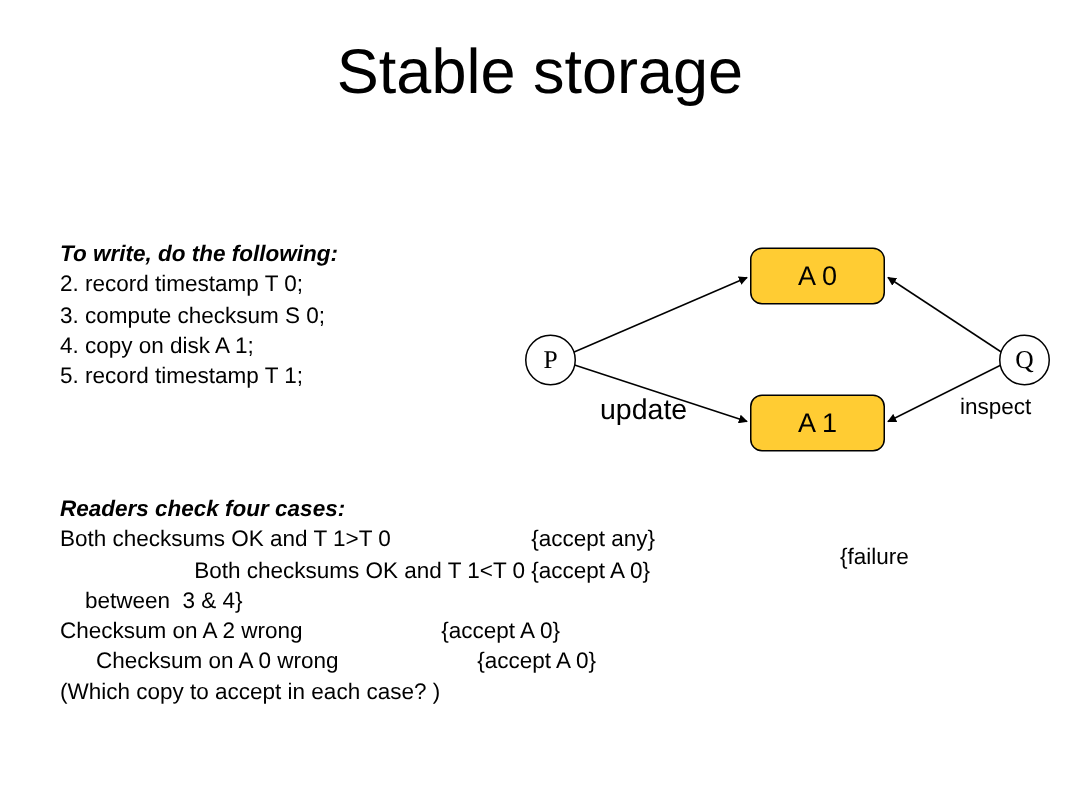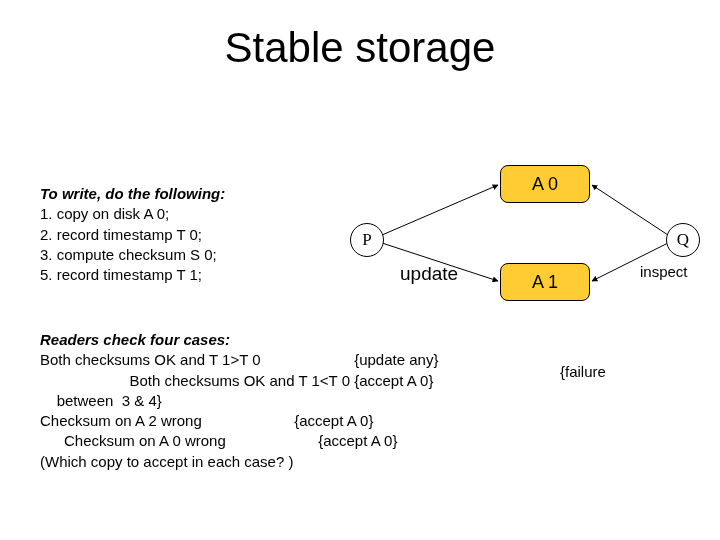--- a/index.html
+++ b/index.html
@@ -16,21 +16,20 @@
     font-size: 42px;
     text-align: center;
     margin-top: 24px;
   }
   .write-block {
     position: absolute;
     top: 160px;
     left: 40px;
     font-size: 15px;
     line-height: 1.35;
-    margin-top: 24px;
   }
   .write-block .hdr {
     font-weight: bold;
     font-style: italic;
   }
   .readers-block {
     position: absolute;
     top: 330px;
     left: 40px;
     font-size: 15px;
@@ -96,23 +95,23 @@
   svg.lines { position: absolute; top: 0; left: 0; }
   .nowrap { white-space: nowrap; }
 </style>
 </head>
 <body>
 
 <div class="title">Stable storage</div>
 
 <div class="write-block">
   <div class="hdr nowrap">To write, do the following:</div>
-  <div class="nowrap">1. copy on disk A 0;</div>
   <div class="nowrap">2.  record timestamp T 0;</div>
   <div class="nowrap">3.          compute checksum S 0;</div>
+  <div class="nowrap">4. copy on disk A 1;</div>
   <div class="nowrap">5.  record timestamp T 1;</div>
 </div>
 
 <div class="diag">
   <svg class="lines" width="350" height="160">
     <defs>
       <marker id="ah" viewBox="0 0 10 10" refX="9" refY="5" markerWidth="6" markerHeight="6" orient="auto">
         <path d="M0,0 L10,5 L0,10 z" fill="#000"></path>
       </marker>
     </defs>
@@ -126,21 +125,21 @@
   <div class="box box-a0">A 0</div>
   <div class="box box-a1">A 1</div>
   <div class="lbl-update">update</div>
   <div class="lbl-inspect">inspect</div>
 </div>
 
 <div class="readers-block">
   <div class="hdr nowrap">Readers check four cases:</div>
   <div class="nowrap">
     <span style="width:310px;display:inline-block;">Both checksums OK and T 1&gt;T 0</span>
-    <span>{update any}</span>
+    <span>{accept any}</span>
   </div>
   <div class="nowrap">
     <span style="width:310px;display:inline-block;text-align:right;">Both checksums OK and T 1&lt;T 0</span>
     <span>{accept A 0}</span>
   </div>
   <div class="nowrap" style="white-space:pre;">    between  3 &amp; 4}</div>
   <div class="nowrap">
     <span style="width:250px;display:inline-block;">Checksum on A 2 wrong</span>
     <span>{accept A 0}</span>
   </div>

